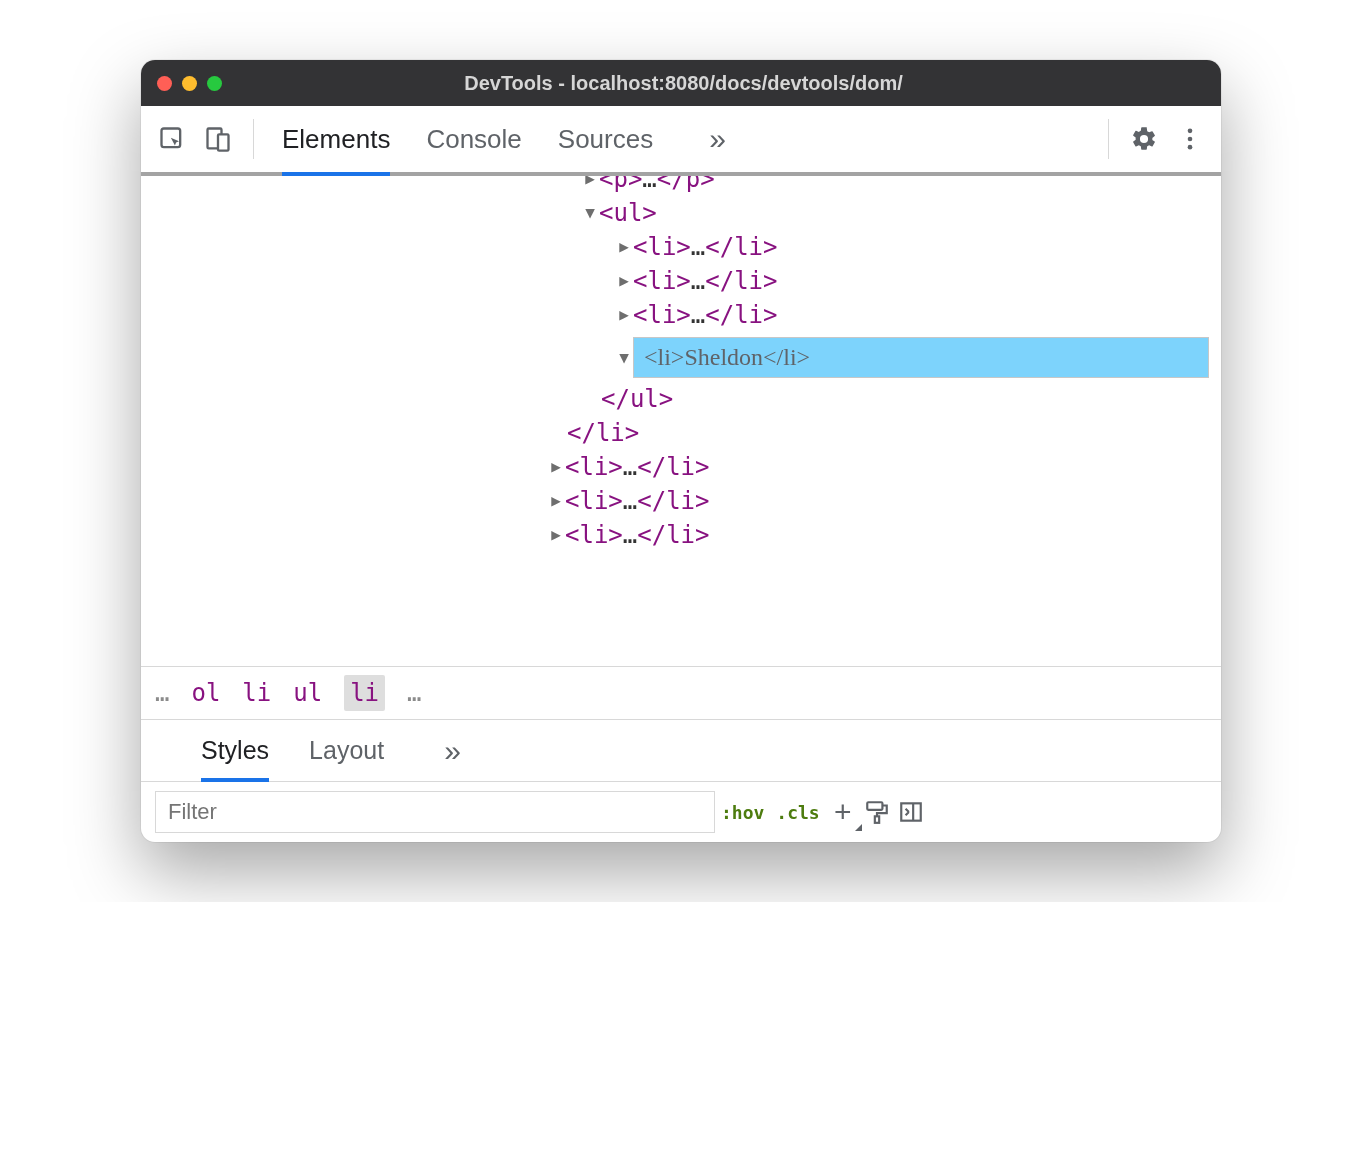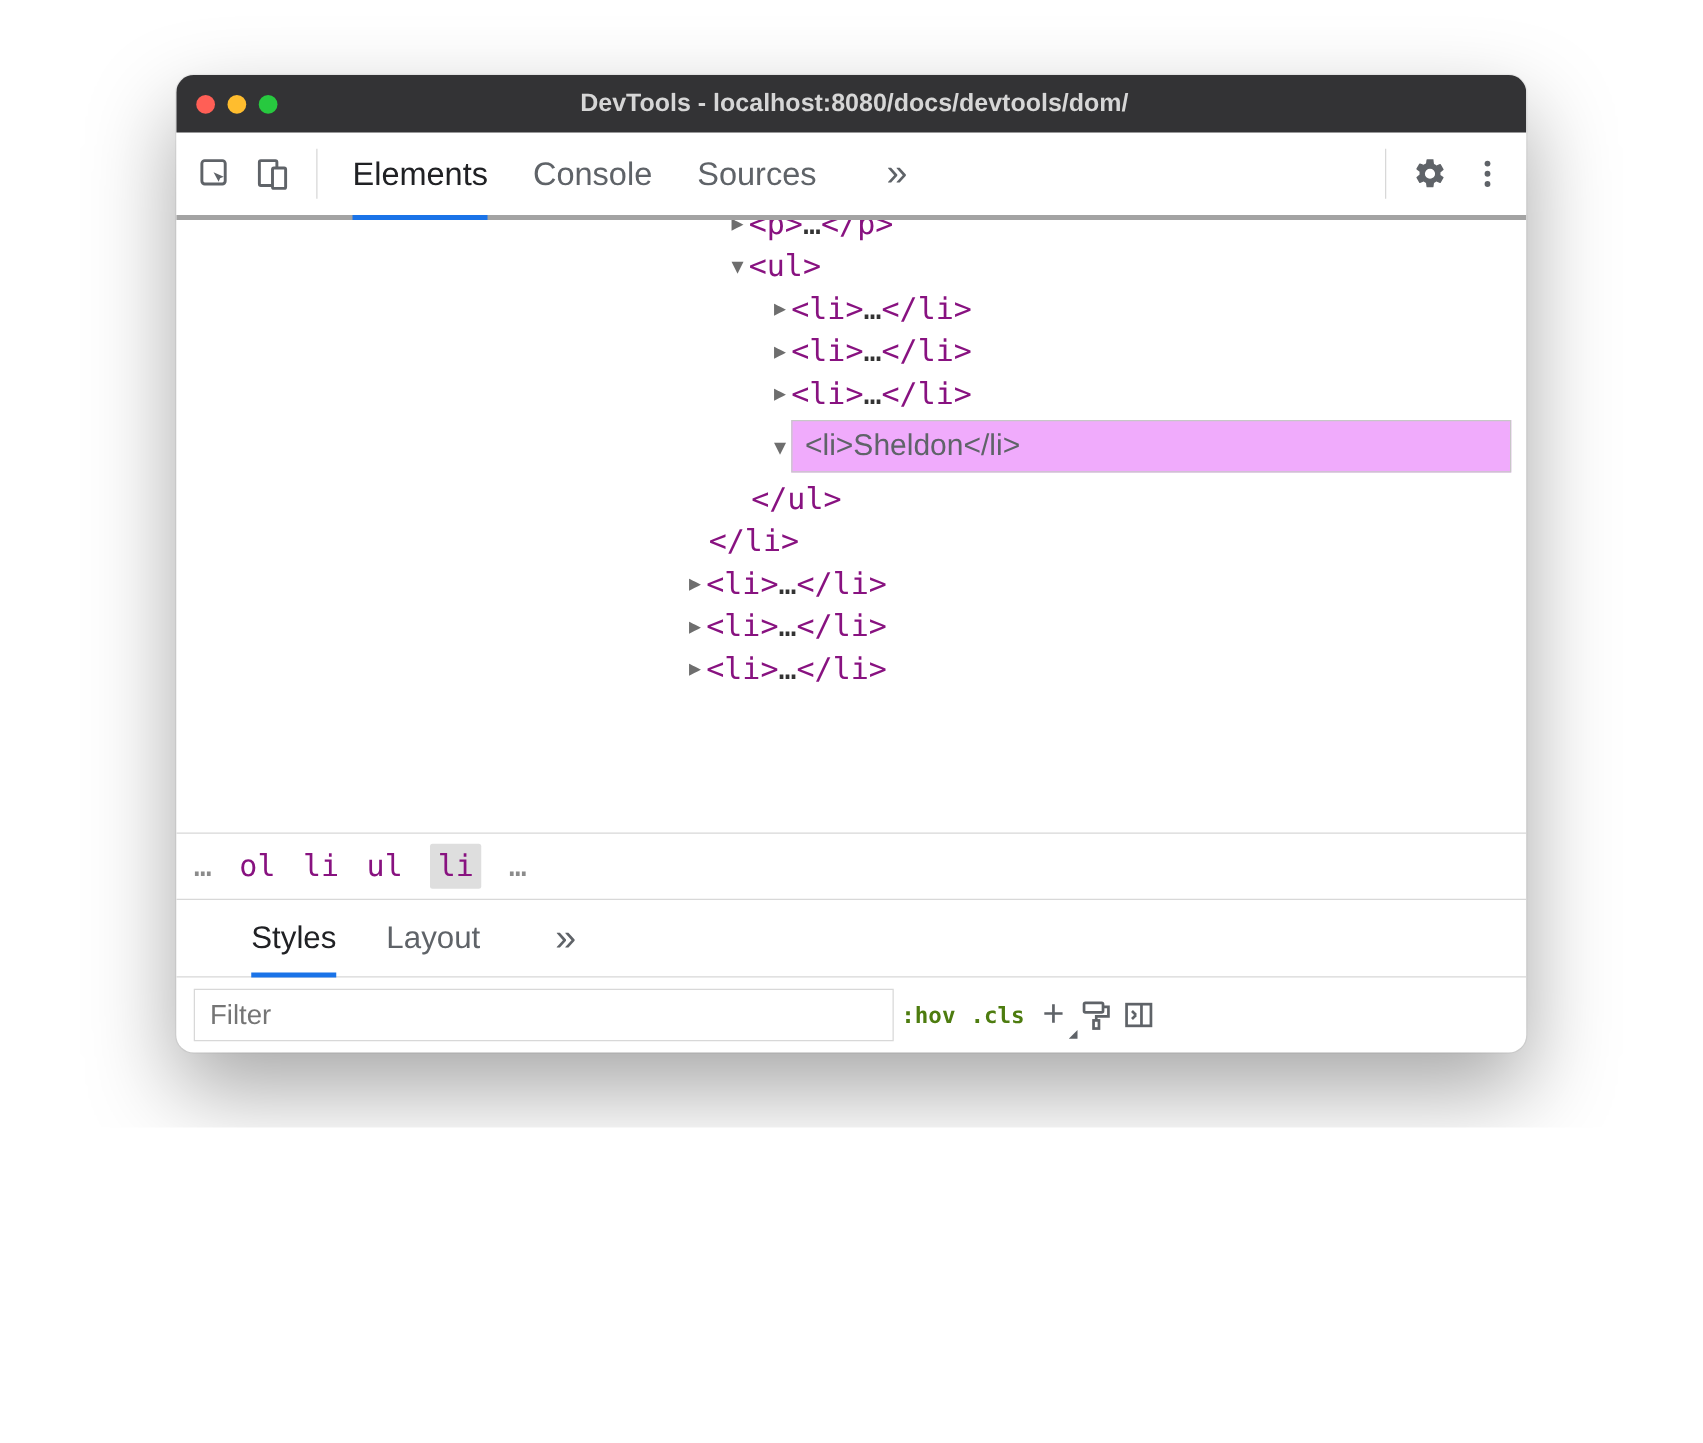--- a/index.html
+++ b/index.html
@@ -87,22 +87,22 @@
     white-space: pre;
   }
   .toggle {
     display: inline-block; width: 18px; text-align: center;
     color: #6e6e6e; font-size: 16px;
   }
   .ellip { color: #333; }
   .edit-row { height: 50px; display: flex; align-items: center; }
   .edit-box {
     border: 1px solid #c7c7c7;
-    background: #f0abfc;
-    font-family: Liberation Sans, sans-serif;
+    background: #7dd3fc;
+    font-family: Liberation Serif, serif;
     font-size: 24px;
     color: #5f6368;
     padding: 6px 10px;
     flex: 1;
     margin-right: 12px;
     display: flex;
     align-items: center;
   }
   .breadcrumbs {
     display: flex;

